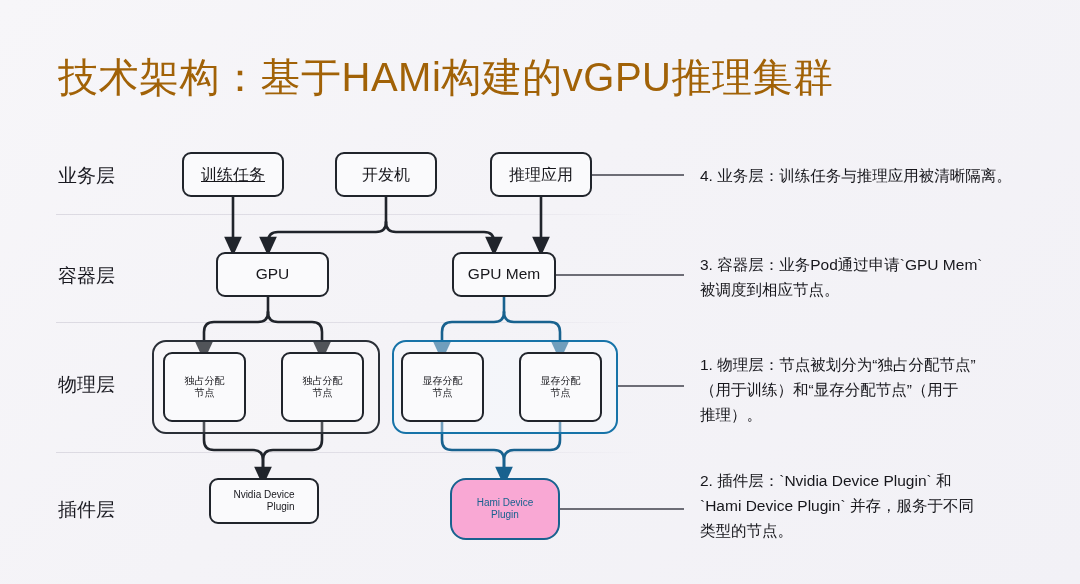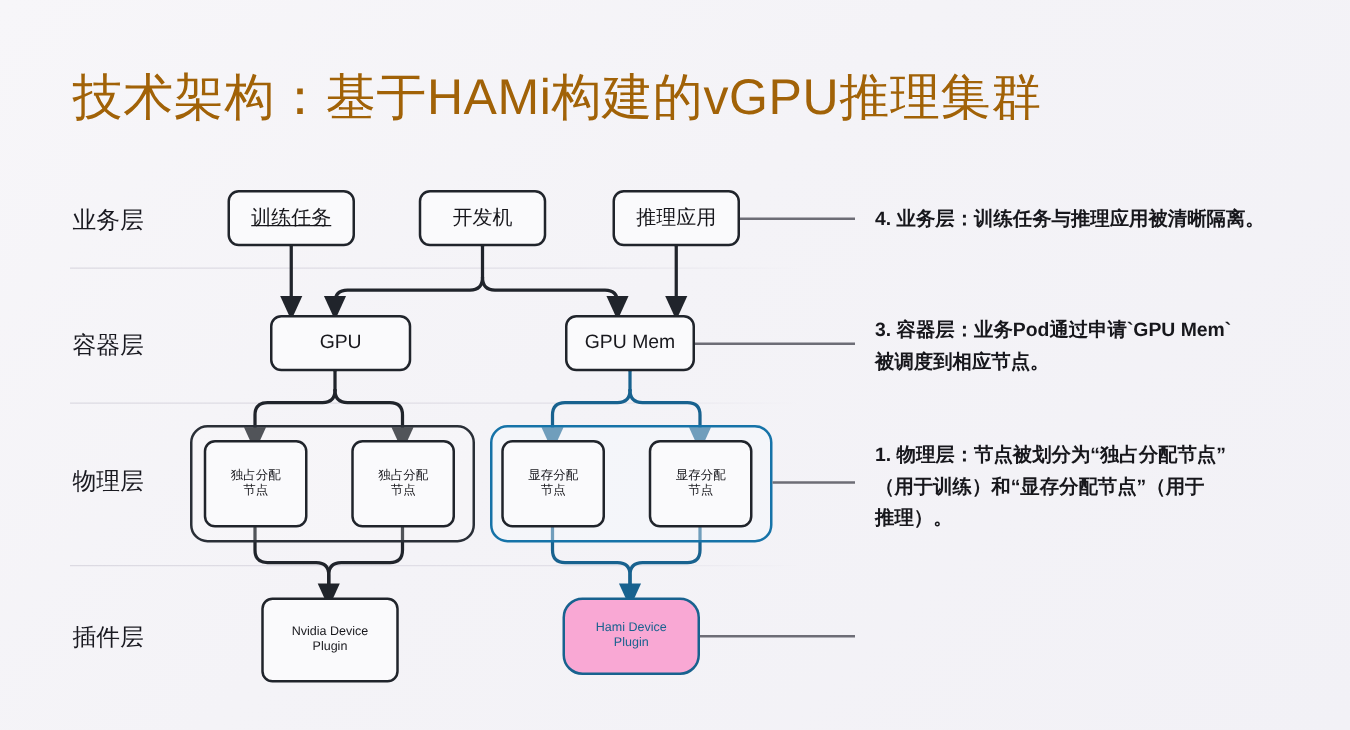--- a/index.html
+++ b/index.html
@@ -49,21 +49,21 @@
     border:2.5px solid #2a2f37;border-radius:14px;
     background:rgba(255,255,255,0.22);
   }
   .group.blue{border-color:#1673a8;background:rgba(246,251,254,0.4);}
 
   svg.wires{position:absolute;left:0;top:0;width:1080px;height:584px;pointer-events:none;}
 
   
   .anno{
     position:absolute;left:700px;width:376px;
-    font-size:15.5px;line-height:1.62;color:#17171c;font-weight:bold;
+    font-size:15.5px;line-height:1.62;color:#17171c;font-weight:normal;
     white-space:pre-line;
   }
   .leader{position:absolute;height:2px;background:#6d6d76;}
 </style>
 </head>
 <body>
 
 <div id="stage">
 
   <div class="title">技术架构：基于HAMi构建的vGPU推理集群</div>
@@ -127,30 +127,33 @@
 节点</div>
   <div class="node small" style="left:281px;top:352px;width:83px;height:70px;white-space:pre-line;">独占分配
 节点</div>
 
   <div class="group blue" style="left:392px;top:340px;width:226px;height:94px;"></div>
   <div class="node small" style="left:401px;top:352px;width:83px;height:70px;white-space:pre-line;">显存分配
 节点</div>
   <div class="node small" style="left:519px;top:352px;width:83px;height:70px;white-space:pre-line;">显存分配
 节点</div>
 
-  <div class="node small" style="left:209px;top:478px;width:110px;height:68px;white-space:pre-line;">Nvidia Device
+  <div class="node small" style="left:209px;top:478px;width:110px;height:46px;white-space:pre-line;text-align:right;">Nvidia Device
 Plugin</div>
   <div class="node small blue" style="left:450px;top:478px;width:110px;height:62px;white-space:pre-line;">Hami Device
 Plugin</div>
 
   <div class="leader" style="left:592px;top:174px;width:92px;"></div>
   <div class="leader" style="left:556px;top:274px;width:128px;"></div>
   <div class="leader" style="left:618px;top:385px;width:66px;"></div>
   <div class="leader" style="left:560px;top:508px;width:124px;"></div>
 
   <div class="anno" style="top:163px;">4. 业务层：训练任务与推理应用被清晰隔离。</div>
   <div class="anno" style="top:252px;">3. 容器层：业务Pod通过申请`GPU Mem`
 被调度到相应节点。</div>
   <div class="anno" style="top:352px;">1. 物理层：节点被划分为“独占分配节点”
 （用于训练）和“显存分配节点”（用于
 推理）。</div>
+  <div class="anno" style="top:468px;">2. 插件层：`Nvidia Device Plugin` 和
+`Hami Device Plugin` 并存，服务于不同
+类型的节点。</div>
 
 </div>
 
 </body></html>

